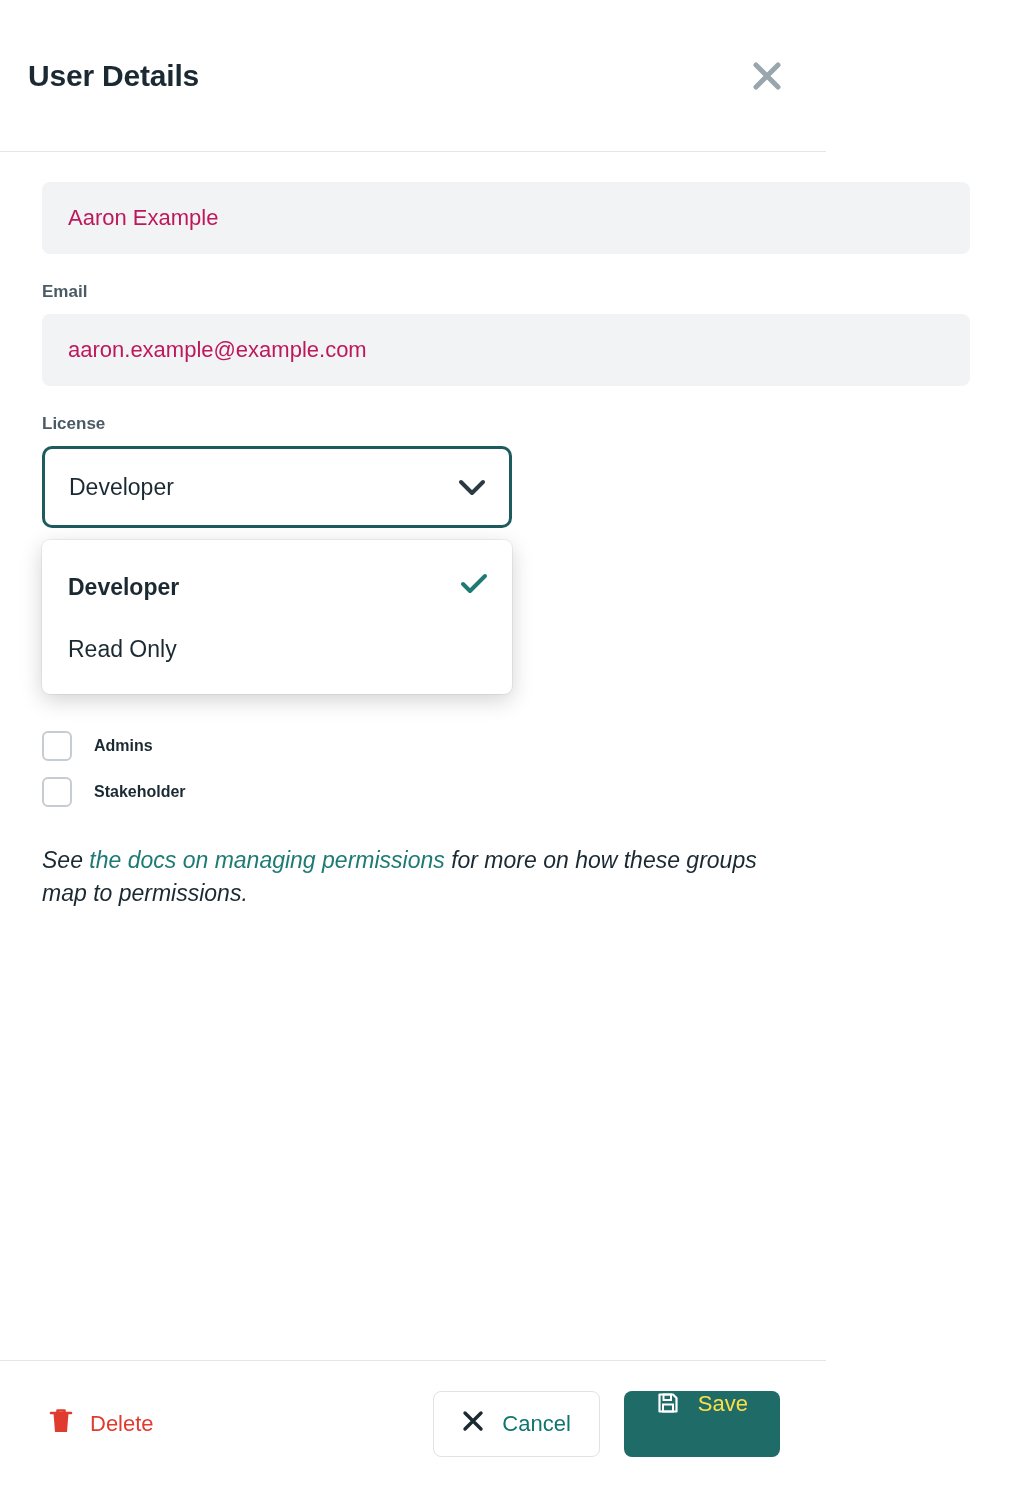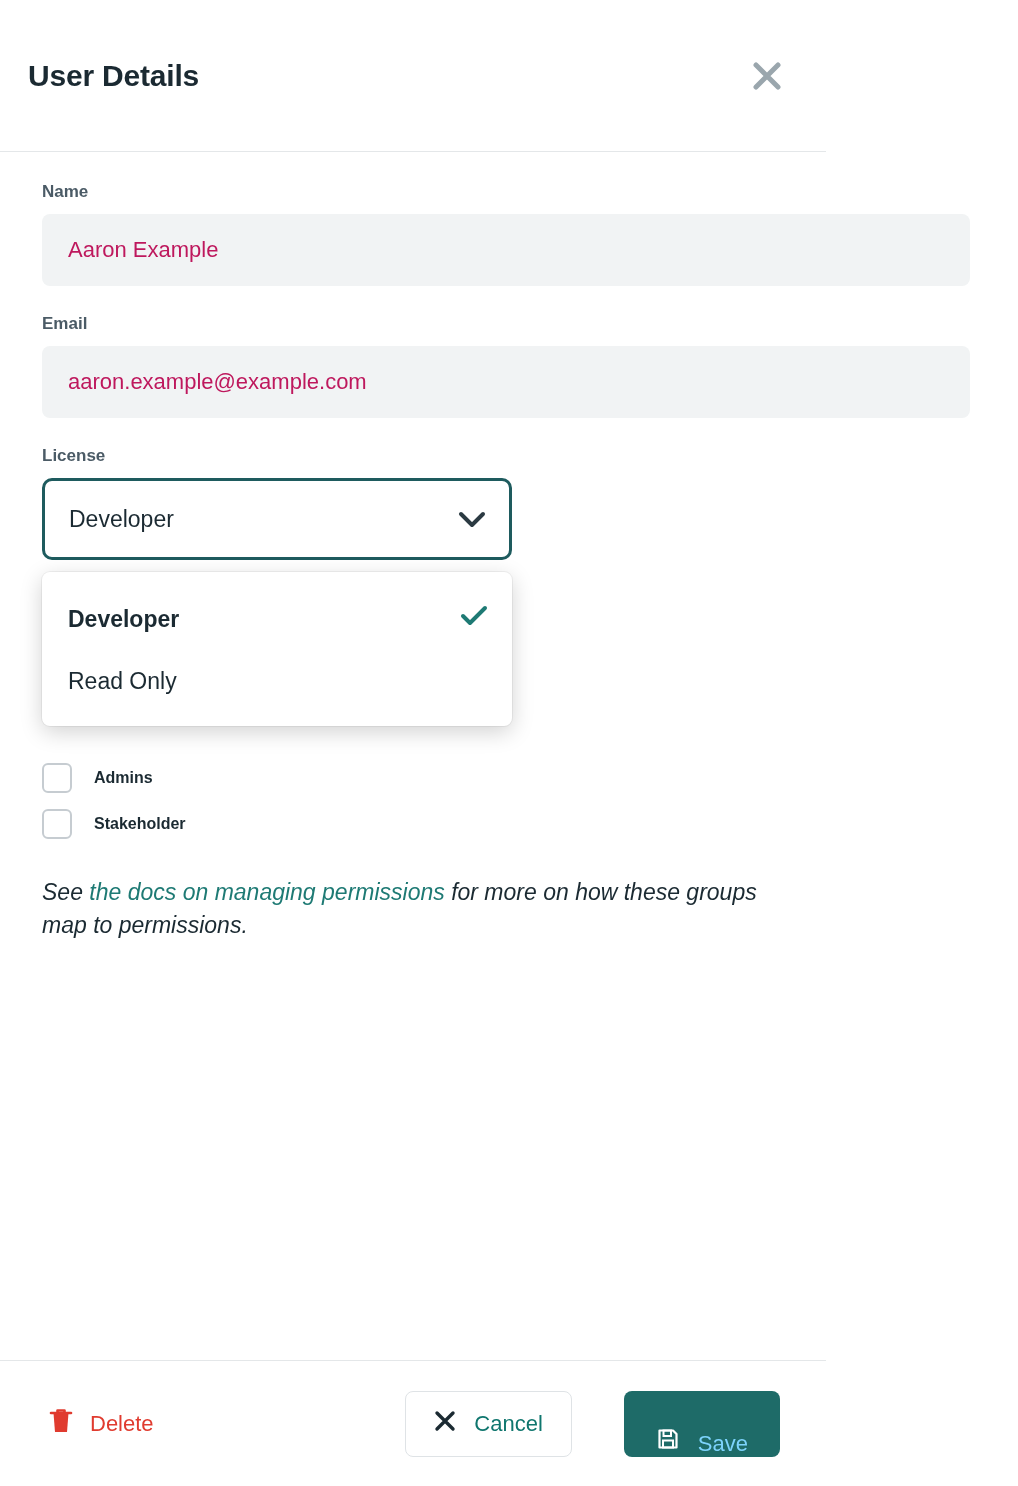--- a/index.html
+++ b/index.html
@@ -205,32 +205,31 @@
     background: #ffffff;
     border: 1px solid #dfe3e6;
     border-radius: 8px;
     font-size: 22px;
     color: #0f766e;
     cursor: pointer;
     font-family: "Liberation Sans", sans-serif;
   }
   .save-btn {
     display: flex;
-    align-items: flex-end;
+    align-items: flex-start;
     gap: 18px;
     height: 66px;
     padding: 0 32px;
     background: #1e6b68;
     border: none;
     border-radius: 8px;
     font-size: 22px;
-    color: #7dd3fc;
-    cursor: pointer;
-    font-family: "Liberation Sans", sans-serif;
-    margin-left: 28px;
+    color: #fde047;
+    cursor: pointer;
+    font-family: "Liberation Sans", sans-serif;
   }
 </style>
 </head>
 <body>
 
 <div class="modal">
 
   <div class="modal-header">
     <div class="modal-title">User Details</div>
     <button class="close-btn">
@@ -238,21 +237,20 @@
         <svg width="34" height="34" viewBox="0 0 34 34" aria-hidden="true">
           <path d="M6 6 L28 28 M28 6 L6 28" stroke="#9aa6ad" stroke-width="5" stroke-linecap="round"></path>
         </svg>
       </span>
     </button>
   </div>
 
   <div class="modal-body">
 
     <div class="field-group">
-      <label class="field-label">Name</label>
       <input class="text-input" type="text" value="Aaron Example" style="">
     </div>
 
     <div class="field-group">
       <label class="field-label">Email</label>
       <input class="text-input" type="text" value="aaron.example@example.com" style="">
     </div>
 
     <div class="field-group" style="margin-bottom:0;">
       <label class="field-label">License</label>

